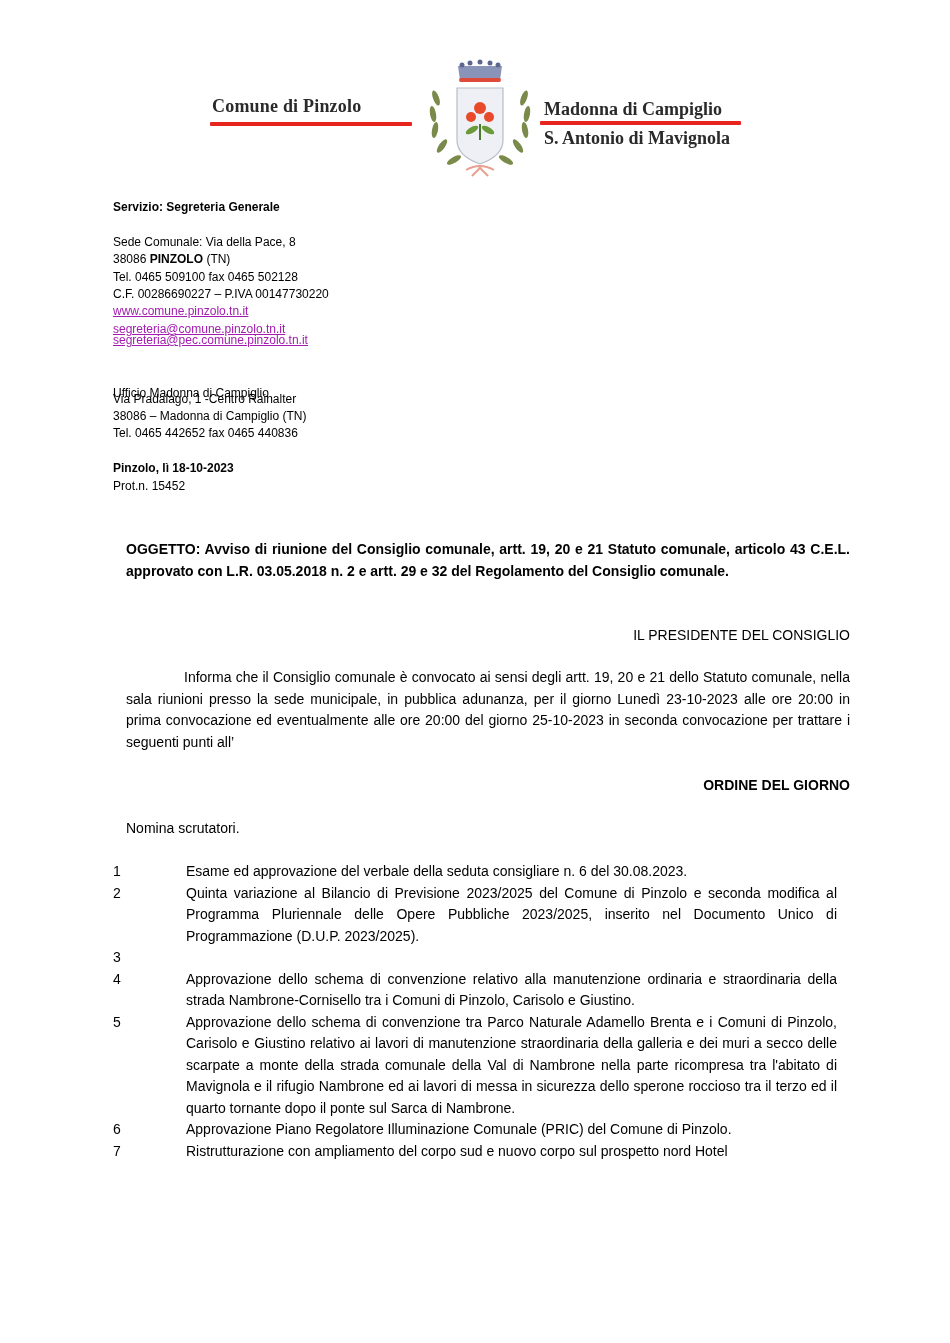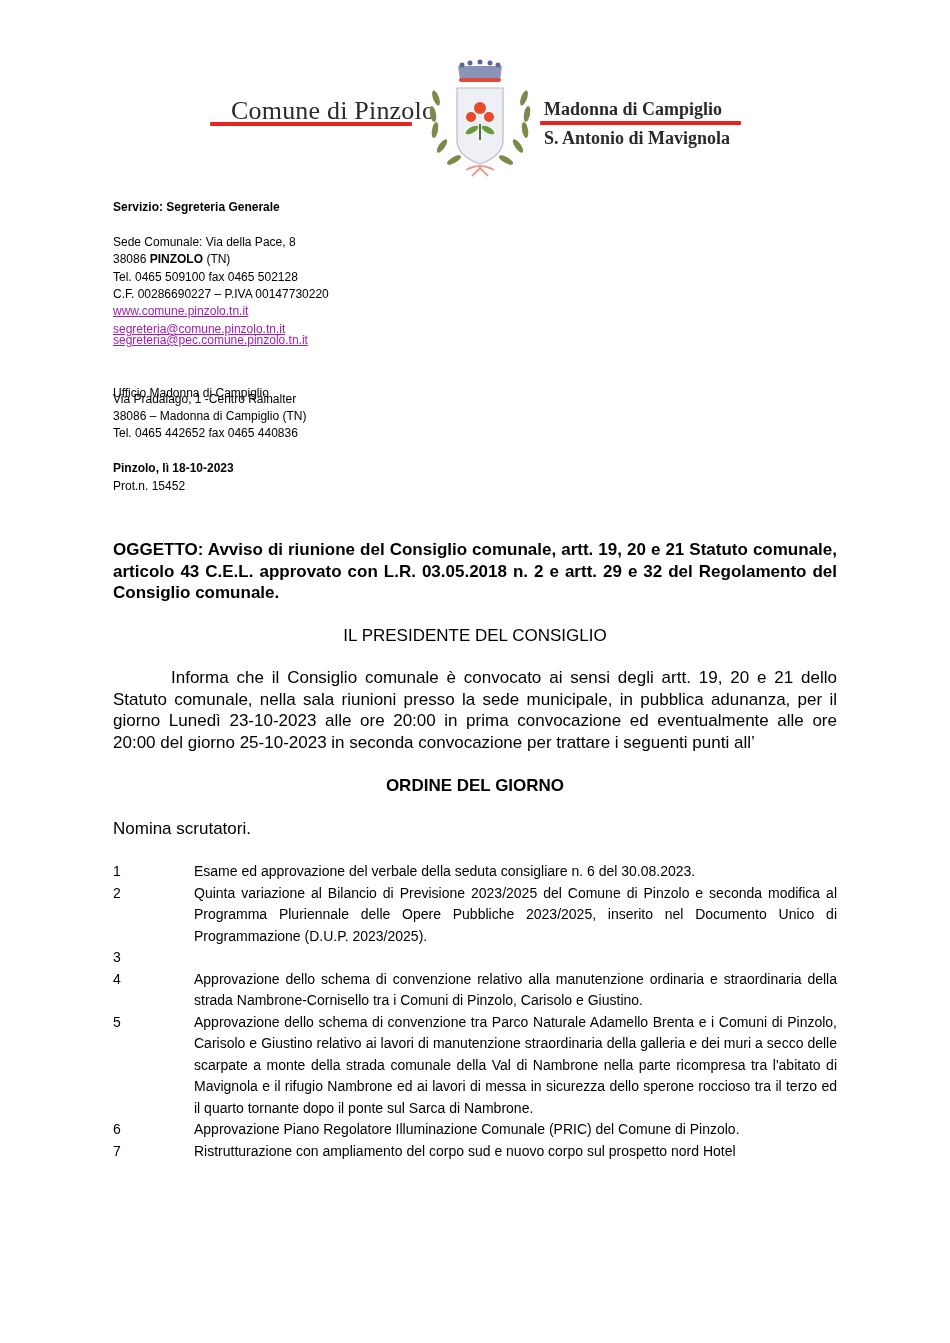--- a/index.html
+++ b/index.html
@@ -1,39 +1,39 @@
 <!DOCTYPE html>
 <html><head>
   <meta charset="utf-8">
   <style>
     html, body { margin: 0; padding: 0; background: #ffffff; }
     body { width: 950px; height: 1343px; position: relative; overflow: hidden; color: #000; }
     .serif { font-family: "Liberation Serif", "DejaVu Serif", serif; }
 
     
-    .lh-left { position: absolute; left: 212px; top: 96px; font-size: 26px; font-weight: normal; color: #2a2a2a; letter-spacing: 0.2px; margin-left: 19px; }
+    .lh-left { position: absolute; left: 212px; top: 96px; font-size: 18px; font-weight: bold; color: #2a2a2a; letter-spacing: 0.2px; }
     .lh-left-rule { position: absolute; left: 210px; top: 122px; width: 202px; height: 4px; background: #e8241f; border-radius: 1px; }
     .lh-right1 { position: absolute; left: 544px; top: 99px; font-size: 18px; font-weight: bold; color: #2a2a2a; }
     .lh-right-rule { position: absolute; left: 540px; top: 121px; width: 201px; height: 4px; background: #e8241f; border-radius: 1px; }
     .lh-right2 { position: absolute; left: 544px; top: 128px; font-size: 18px; font-weight: bold; color: #2a2a2a; }
     .crest { position: absolute; left: 422px; top: 58px; width: 116px; height: 124px; }
 
     
     .txt { position: absolute; left: 113px; font-family: "Liberation Sans", "DejaVu Sans", sans-serif; font-size: 12px; line-height: 17.5px; white-space: nowrap; }
     .b { font-weight: bold; }
     .link { color: #a21caf; text-decoration: underline; }
 
-    .main { position: absolute; left: 113px; width: 724px; font-family: "Liberation Sans", "DejaVu Sans", sans-serif; font-size: 17px; line-height: 21.5px; }
+    .main { position: absolute; left: 126px; width: 724px; font-family: "Liberation Sans", "DejaVu Sans", sans-serif; font-size: 14px; line-height: 21.5px; }
     .justify { text-align: justify; text-align-last: left; }
-    .center { text-align: center; }
+    .center { text-align: right; }
 
     .agenda { position: absolute; left: 113px; top: 861px; width: 724px; font-family: "Liberation Sans", "DejaVu Sans", sans-serif; font-size: 14px; line-height: 21.5px; }
     .item { display: flex; }
     .item-num { width: 73px; flex: none; }
-    .item-text { flex: 1; text-align: justify; text-align-last: left; margin-left: 8px; }
+    .item-text { flex: 1; text-align: justify; text-align-last: left; }
   </style>
 </head>
 <body>
 
 <div class="lh-left serif">Comune di Pinzolo</div>
 <div class="lh-left-rule"></div>
 
 <svg class="crest" viewBox="0 0 116 124" xmlns="http://www.w3.org/2000/svg">
 
   <path d="M36 8 L80 8 L78 22 L38 22 Z" fill="#8a93b8"></path>

